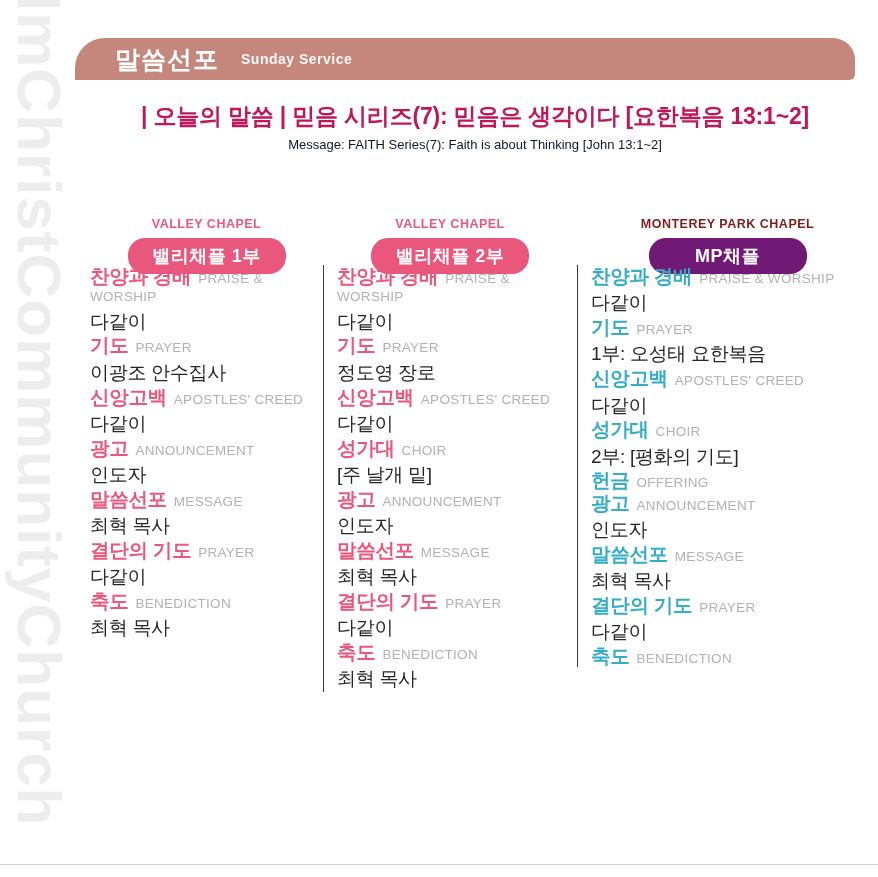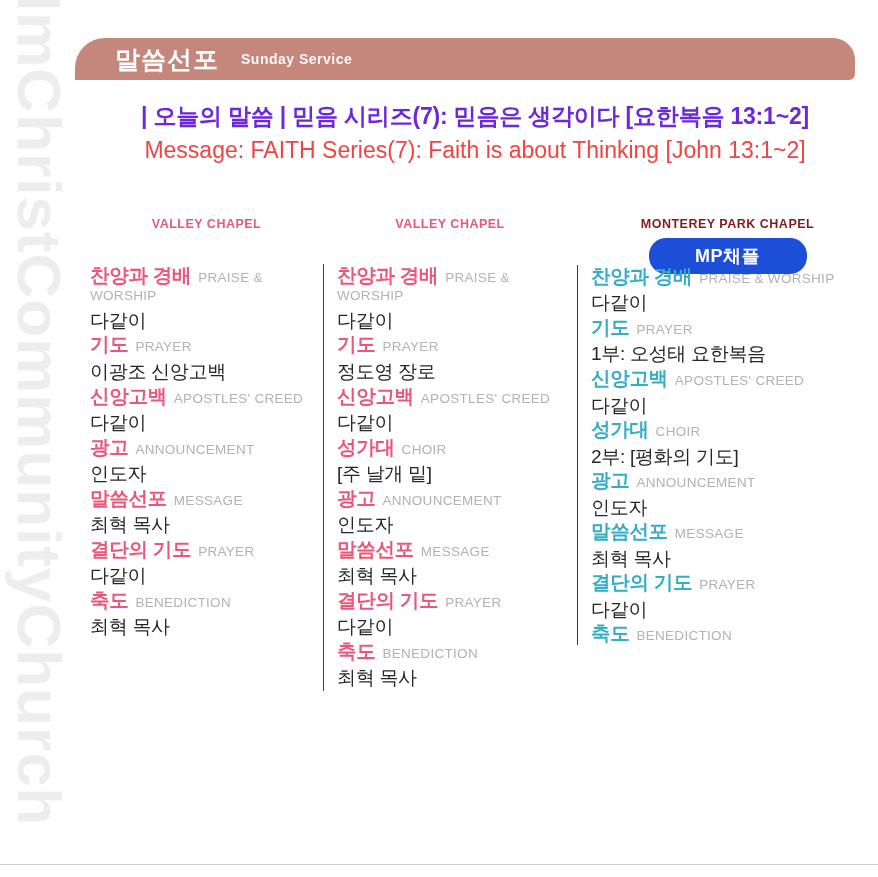--- a/index.html
+++ b/index.html
@@ -19,25 +19,25 @@
   .header-bar{
     position:absolute;left:75px;top:38px;right:23px;height:42px;
     border-radius:30px 22px 6px 0;
     display:flex;align-items:center;color:#fff;
   }
   .header-bar .h-ko{font-size:25px;font-weight:bold;margin-left:40px;letter-spacing:1px;}
   .header-bar .h-en{font-size:14px;font-weight:600;margin-left:22px;letter-spacing:0.5px;opacity:0.95;}
   
   .msg-title{
     position:absolute;top:101px;left:80px;right:8px;text-align:center;
-    font-size:23px;font-weight:bold;color:#6d28d9;letter-spacing:-0.2px;
+    font-size:23px;font-weight:bold;color:#be185d;letter-spacing:-0.2px;
   }
   .msg-sub{
     position:absolute;top:137px;left:80px;right:8px;text-align:center;
-    font-size:23px;color:#ef4444;
+    font-size:13px;color:#0f172a;
   }
   
   .columns{position:absolute;top:178px;left:90px;right:0;bottom:0;display:flex;}
   .col{display:flex;flex-direction:column;}
   .col-0{width:233px;}
   .col-1{width:254px;}
   .col-2{flex:1;}
   .chapel-head{height:55px;text-align:center;}
   .chapel-en{font-size:12.5px;font-weight:bold;letter-spacing:0.5px;line-height:16px;margin-top:38px;}
   .badge{
@@ -62,29 +62,29 @@
   <div class="watermark">ImChristCommunityChurch</div>
   <div class="content">
     <div class="header-bar" id="header-bar" style="background: rgb(197, 134, 123);">
       <span class="h-ko">말씀선포</span>
       <span class="h-en">Sunday Service</span>
     </div>
     <div class="msg-title">|   오늘의 말씀   |  믿음 시리즈(7): 믿음은 생각이다  [요한복음 13:1~2]</div>
     <div class="msg-sub">Message:  FAITH Series(7):  Faith is about Thinking [John 13:1~2]</div>
     <div class="columns" id="columns">
         <div class="col col-0">
-          <div class="chapel-head"><div class="chapel-en" style="color: rgb(233, 88, 124);">VALLEY CHAPEL</div></div>
+          <div class="chapel-head"><div class="chapel-en" style="color: rgb(233, 88, 124);">VALLEY CHAPEL</div><div class="badge" style="background: rgb(233, 88, 124);">밸리채플 1부</div></div>
           <div class="items">
             <div class="item">
               <div class="item-head"><span class="ko" style="color: rgb(233, 88, 124);">찬양과 경배</span><span class="en">PRAISE &amp; WORSHIP</span></div>
               <div class="val">다같이</div>
             </div>
             <div class="item">
               <div class="item-head"><span class="ko" style="color: rgb(233, 88, 124);">기도</span><span class="en">PRAYER</span></div>
-              <div class="val">이광조 신앙고백</div>
+              <div class="val">이광조 안수집사</div>
             </div>
             <div class="item">
               <div class="item-head"><span class="ko" style="color: rgb(233, 88, 124);">신앙고백</span><span class="en">APOSTLES' CREED</span></div>
               <div class="val">다같이</div>
             </div>
             <div class="item">
               <div class="item-head"><span class="ko" style="color: rgb(233, 88, 124);">광고</span><span class="en">ANNOUNCEMENT</span></div>
               <div class="val">인도자</div>
             </div>
             <div class="item">
@@ -95,21 +95,21 @@
               <div class="item-head"><span class="ko" style="color: rgb(233, 88, 124);">결단의 기도</span><span class="en">PRAYER</span></div>
               <div class="val">다같이</div>
             </div>
             <div class="item">
               <div class="item-head"><span class="ko" style="color: rgb(233, 88, 124);">축도</span><span class="en">BENEDICTION</span></div>
               <div class="val">최혁 목사</div>
             </div>
           </div>
         </div>
         <div class="col col-1">
-          <div class="chapel-head"><div class="chapel-en" style="color: rgb(233, 88, 124);">VALLEY CHAPEL</div></div>
+          <div class="chapel-head"><div class="chapel-en" style="color: rgb(233, 88, 124);">VALLEY CHAPEL</div><div class="badge" style="background: rgb(233, 88, 124);">밸리채플 2부</div></div>
           <div class="items">
             <div class="item">
               <div class="item-head"><span class="ko" style="color: rgb(233, 88, 124);">찬양과 경배</span><span class="en">PRAISE &amp; WORSHIP</span></div>
               <div class="val">다같이</div>
             </div>
             <div class="item">
               <div class="item-head"><span class="ko" style="color: rgb(233, 88, 124);">기도</span><span class="en">PRAYER</span></div>
               <div class="val">정도영 장로</div>
             </div>
             <div class="item">
@@ -132,37 +132,40 @@
               <div class="item-head"><span class="ko" style="color: rgb(233, 88, 124);">결단의 기도</span><span class="en">PRAYER</span></div>
               <div class="val">다같이</div>
             </div>
             <div class="item">
               <div class="item-head"><span class="ko" style="color: rgb(233, 88, 124);">축도</span><span class="en">BENEDICTION</span></div>
               <div class="val">최혁 목사</div>
             </div>
           </div>
         </div>
         <div class="col col-2">
-          <div class="chapel-head"><div class="chapel-en" style="color: #7f1d1d;">MONTEREY PARK CHAPEL</div><div class="badge" style="background: #1d4ed8;">MP채플</div></div>
+          <div class="chapel-head"><div class="chapel-en" style="color: #7f1d1d;">MONTEREY PARK CHAPEL</div><div class="badge" style="background: #701a75;">MP채플</div></div>
           <div class="items">
             <div class="item">
               <div class="item-head"><span class="ko" style="color: rgb(53, 173, 196);">찬양과 경배</span><span class="en">PRAISE &amp; WORSHIP</span></div>
               <div class="val">다같이</div>
             </div>
             <div class="item">
               <div class="item-head"><span class="ko" style="color: rgb(53, 173, 196);">기도</span><span class="en">PRAYER</span></div>
               <div class="val">1부: 오성태 요한복음</div>
             </div>
             <div class="item">
               <div class="item-head"><span class="ko" style="color: rgb(53, 173, 196);">신앙고백</span><span class="en">APOSTLES' CREED</span></div>
               <div class="val">다같이</div>
             </div>
             <div class="item">
               <div class="item-head"><span class="ko" style="color: rgb(53, 173, 196);">성가대</span><span class="en">CHOIR</span></div>
               <div class="val">2부: [평화의 기도]</div>
+            </div>
+            <div class="item">
+              <div class="item-head"><span class="ko" style="color: rgb(53, 173, 196);">헌금</span><span class="en">OFFERING</span></div>
             </div>
             <div class="item">
               <div class="item-head"><span class="ko" style="color: rgb(53, 173, 196);">광고</span><span class="en">ANNOUNCEMENT</span></div>
               <div class="val">인도자</div>
             </div>
             <div class="item">
               <div class="item-head"><span class="ko" style="color: rgb(53, 173, 196);">말씀선포</span><span class="en">MESSAGE</span></div>
               <div class="val">최혁 목사</div>
             </div>
             <div class="item">

